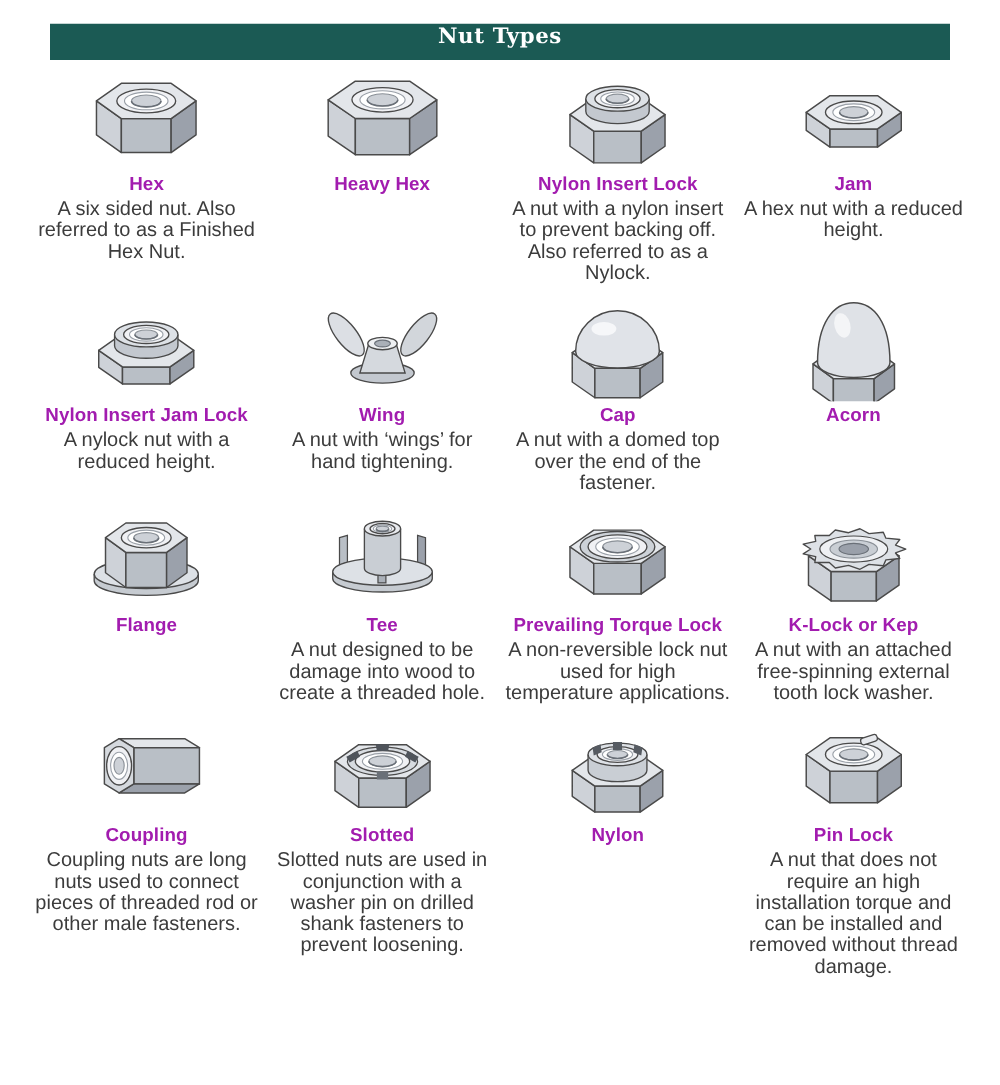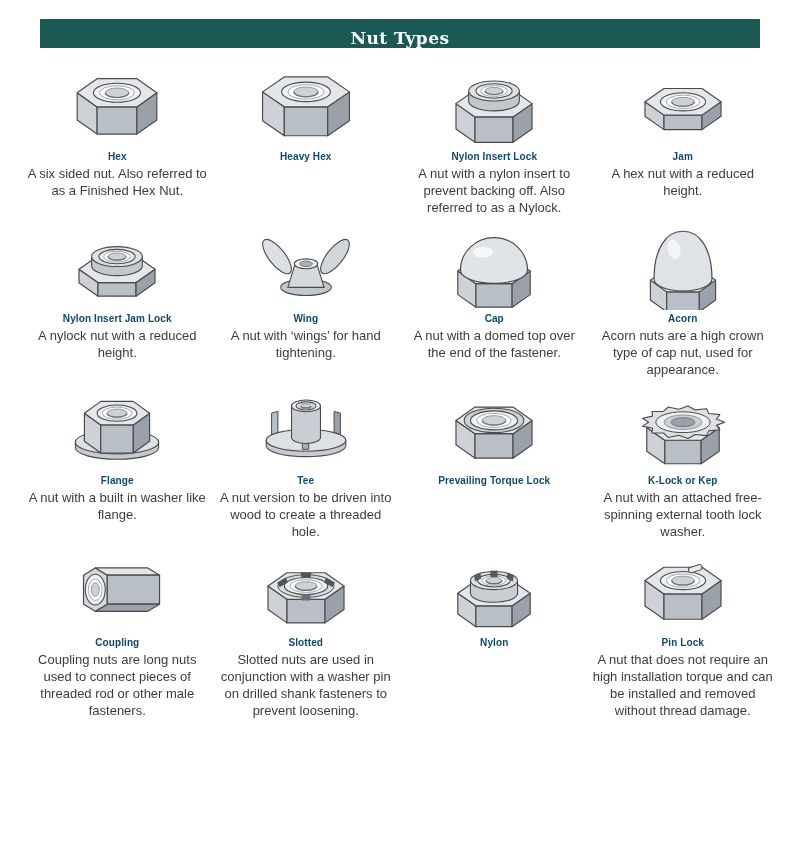--- a/index.html
+++ b/index.html
@@ -6,25 +6,25 @@
     margin: 0;
     padding: 0;
     background: #ffffff;
     width: 800px;
     height: 868px;
     overflow: hidden;
     font-family: "Liberation Sans", sans-serif;
   }
   .page { width: 800px; height: 868px; position: relative; }
   .header-bar {
-    margin: 19px 40px 12px 40px;
+    margin: 19px 40px 0 40px;
     height: 29px;
     background: #1b5a54;
     display: flex;
-    align-items: flex-end;
+    align-items: flex-start;
     justify-content: center;
   }
   .header-title {
     font-family: "DejaVu Serif", serif;
     font-weight: bold;
     font-size: 17px;
     color: #ffffff;
     letter-spacing: 0.5px;
   }
   .grid {
@@ -43,28 +43,28 @@
   .nut-image {
     height: 86px;
     width: 100%;
     display: flex;
     align-items: flex-end;
     justify-content: center;
   }
   .nut-image svg { width: 128px; height: 86px; display: block; }
   .nut-name {
     margin-top: 3px;
-    font-size: 10px;
+    font-size: 15px;
     font-weight: bold;
-    color: #0c4a6e;
+    color: #a21caf;
     letter-spacing: 0.1px;
   }
   .nut-desc {
     margin-top: 3px;
-    font-size: 13px;
+    font-size: 16px;
     line-height: 17px;
     color: #3c3c3c;
     max-width: 184px;
   }
 </style>
 </head>
 <body>
 
 <div class="page">
   <div class="header-bar" style="background: rgb(27, 90, 84);">
@@ -194,78 +194,77 @@
           <svg viewBox="0 0 140 95" xmlns="http://www.w3.org/2000/svg">
             <polygon points="34.0,62.0 52.0,75.0 52.0,97.0 34.0,84.0" fill="#ced2d8" stroke="#4a4a4a" stroke-width="1.3" stroke-linejoin="round"></polygon>
             <polygon points="52.0,75.0 88.0,75.0 88.0,97.0 52.0,97.0" fill="#b9bfc6" stroke="#4a4a4a" stroke-width="1.3" stroke-linejoin="round"></polygon>
             <polygon points="88.0,75.0 106.0,62.0 106.0,84.0 88.0,97.0" fill="#9ba1ab" stroke="#4a4a4a" stroke-width="1.3" stroke-linejoin="round"></polygon>
             <polygon points="106.0,62.0 88.0,49.0 52.0,49.0 34.0,62.0 52.0,75.0 88.0,75.0" fill="#e3e6ea" stroke="#4a4a4a" stroke-width="1.3" stroke-linejoin="round"></polygon>
             <path d="M38,61 C38,26 52,8 70,8 C88,8 102,26 102,61 A32 13 0 0 1 38,61 Z" fill="#dfe2e7" stroke="#4a4a4a" stroke-width="1.3"></path>
             <ellipse cx="60" cy="28" rx="7" ry="11" fill="#f4f5f7" transform="rotate(-14 60 28)"></ellipse>
           </svg>
         </div>
     <div class="nut-name">Acorn</div>
-    <div class="nut-desc">Acorn nuts are a high crown type of cap nut, used for appearance.</div>
   </div>
 
   <div class="cell">
     <div class="nut-image">
           <svg viewBox="0 0 140 95" xmlns="http://www.w3.org/2000/svg">
             <path d="M24,62 L24,68 A46 13 0 0 0 116,68 L116,62" fill="#c6cbd1" stroke="#4a4a4a" stroke-width="1.2"></path>
             <ellipse cx="70" cy="62" rx="46" ry="13" fill="#dde1e6" stroke="#4a4a4a" stroke-width="1.2"></ellipse>
             <polygon points="34.0,30.0 52.0,43.0 52.0,74.0 34.0,61.0" fill="#ced2d8" stroke="#4a4a4a" stroke-width="1.3" stroke-linejoin="round"></polygon>
             <polygon points="52.0,43.0 88.0,43.0 88.0,74.0 52.0,74.0" fill="#b9bfc6" stroke="#4a4a4a" stroke-width="1.3" stroke-linejoin="round"></polygon>
             <polygon points="88.0,43.0 106.0,30.0 106.0,61.0 88.0,74.0" fill="#9ba1ab" stroke="#4a4a4a" stroke-width="1.3" stroke-linejoin="round"></polygon>
             <polygon points="106.0,30.0 88.0,17.0 52.0,17.0 34.0,30.0 52.0,43.0 88.0,43.0" fill="#e3e6ea" stroke="#4a4a4a" stroke-width="1.3" stroke-linejoin="round"></polygon>
             <ellipse cx="70" cy="30" rx="22" ry="9" fill="#f0f1f4" stroke="#4a4a4a" stroke-width="1.2"></ellipse>
             <ellipse cx="70" cy="30" rx="16.28" ry="6.66" fill="#ffffff" stroke="#9aa0a8" stroke-width="1"></ellipse>
             <ellipse cx="70" cy="30" rx="11" ry="4.5" fill="#cdd1d7" stroke="#8a9097" stroke-width="1"></ellipse>
             <path d="M 59 30 A 11 4.5 0 0 0 81 30" fill="none" stroke="#6a7078" stroke-width="1.4"></path>
           </svg>
         </div>
     <div class="nut-name">Flange</div>
-    <div class="nut-desc">A nut with a built in washer like flange.</div>
   </div>
 
   <div class="cell">
     <div class="nut-image">
           <svg viewBox="0 0 140 95" xmlns="http://www.w3.org/2000/svg">
             <polygon points="32,30 39,28 39,52 32,54" fill="#b9bfc6" stroke="#4a4a4a" stroke-width="1.1"></polygon>
             <polygon points="101,28 108,30 108,54 101,52" fill="#9ba1ab" stroke="#4a4a4a" stroke-width="1.1"></polygon>
             <path d="M26,60 L26,66 A44 12 0 0 0 114,66 L114,60" fill="#c6cbd1" stroke="#4a4a4a" stroke-width="1.2"></path>
             <ellipse cx="70" cy="60" rx="44" ry="12" fill="#dde1e6" stroke="#4a4a4a" stroke-width="1.2"></ellipse>
             <polygon points="66,48 73,48 73,70 66,70" fill="#aab0b8" stroke="#4a4a4a" stroke-width="1.1"></polygon>
             <path d="M54,22 L54,57 A16 6.5 0 0 0 86,57 L86,22" fill="#c9ced4" stroke="#4a4a4a" stroke-width="1.2"></path>
             <ellipse cx="70" cy="22" rx="16" ry="6.5" fill="#e8eaee" stroke="#4a4a4a" stroke-width="1.2"></ellipse>
             <ellipse cx="70" cy="22" rx="11" ry="4.5" fill="#f0f1f4" stroke="#4a4a4a" stroke-width="1.2"></ellipse>
             <ellipse cx="70" cy="22" rx="8.14" ry="3.33" fill="#ffffff" stroke="#9aa0a8" stroke-width="1"></ellipse>
             <ellipse cx="70" cy="22" rx="5.5" ry="2.25" fill="#cdd1d7" stroke="#8a9097" stroke-width="1"></ellipse>
             <path d="M 64.5 22 A 5.5 2.25 0 0 0 75.5 22" fill="none" stroke="#6a7078" stroke-width="1.4"></path>
           </svg>
         </div>
     <div class="nut-name">Tee</div>
-    <div class="nut-desc">A nut version to be driven into wood to create a threaded hole.</div>
+    <div class="nut-desc">A nut designed to be damage into wood to create a threaded hole.</div>
   </div>
 
 
   <div class="cell">
     <div class="nut-image">
           <svg viewBox="0 0 140 95" xmlns="http://www.w3.org/2000/svg">
             <polygon points="28.0,38.0 49.0,52.7 49.0,79.7 28.0,65.0" fill="#ced2d8" stroke="#4a4a4a" stroke-width="1.3" stroke-linejoin="round"></polygon>
             <polygon points="49.0,52.7 91.0,52.7 91.0,79.7 49.0,79.7" fill="#b9bfc6" stroke="#4a4a4a" stroke-width="1.3" stroke-linejoin="round"></polygon>
             <polygon points="91.0,52.7 112.0,38.0 112.0,65.0 91.0,79.7" fill="#9ba1ab" stroke="#4a4a4a" stroke-width="1.3" stroke-linejoin="round"></polygon>
             <polygon points="112.0,38.0 91.0,23.3 49.0,23.3 28.0,38.0 49.0,52.7 91.0,52.7" fill="#e3e6ea" stroke="#4a4a4a" stroke-width="1.3" stroke-linejoin="round"></polygon>
             <ellipse cx="70" cy="38" rx="33" ry="13.5" fill="#cdd2d8" stroke="#4a4a4a" stroke-width="1.2"></ellipse>
             <ellipse cx="70" cy="38" rx="26" ry="10.5" fill="#f0f1f4" stroke="#4a4a4a" stroke-width="1.2"></ellipse>
             <ellipse cx="70" cy="38" rx="19.24" ry="7.77" fill="#ffffff" stroke="#9aa0a8" stroke-width="1"></ellipse>
             <ellipse cx="70" cy="38" rx="13" ry="5.25" fill="#cdd1d7" stroke="#8a9097" stroke-width="1"></ellipse>
             <path d="M 57 38 A 13 5.25 0 0 0 83 38" fill="none" stroke="#6a7078" stroke-width="1.4"></path>
           </svg>
         </div>
     <div class="nut-name">Prevailing Torque Lock</div>
+    <div class="nut-desc">A non-reversible lock nut used for high temperature applications.</div>
   </div>
 
   <div class="cell">
     <div class="nut-image">
           <svg viewBox="0 0 140 95" xmlns="http://www.w3.org/2000/svg">
             <polygon points="30.0,46.0 50.0,59.9 50.0,85.9 30.0,72.0" fill="#ced2d8" stroke="#4a4a4a" stroke-width="1.3" stroke-linejoin="round"></polygon>
             <polygon points="50.0,59.9 90.0,59.9 90.0,85.9 50.0,85.9" fill="#b9bfc6" stroke="#4a4a4a" stroke-width="1.3" stroke-linejoin="round"></polygon>
             <polygon points="90.0,59.9 110.0,46.0 110.0,72.0 90.0,85.9" fill="#9ba1ab" stroke="#4a4a4a" stroke-width="1.3" stroke-linejoin="round"></polygon>
             <polygon points="110.0,46.0 90.0,32.1 50.0,32.1 30.0,46.0 50.0,59.9 90.0,59.9" fill="#e3e6ea" stroke="#4a4a4a" stroke-width="1.3" stroke-linejoin="round"></polygon>
             <polygon points="116.0,40.0 106.9,36.5 110.7,31.6 98.4,30.4 96.1,25.2 83.5,26.4 75.5,22.1 65.4,25.6 53.7,23.2 48.4,28.1 35.6,28.1 36.4,33.3 25.3,35.7 32.0,40.0 25.3,44.3 36.4,46.7 35.6,51.9 48.4,51.9 53.7,56.8 65.4,54.4 75.5,57.9 83.5,53.6 96.1,54.8 98.4,49.6 110.7,48.4 106.9,43.5" fill="#dde1e6" stroke="#4a4a4a" stroke-width="1.2" stroke-linejoin="round"></polygon>

